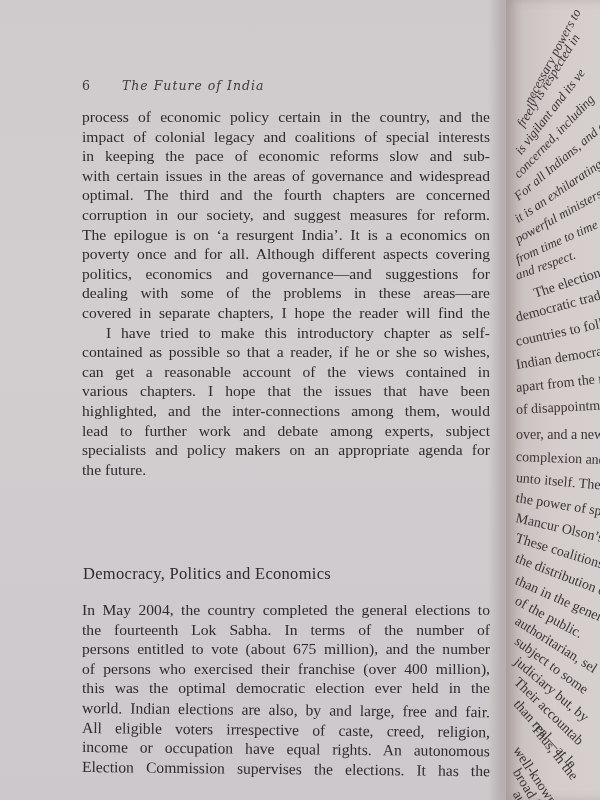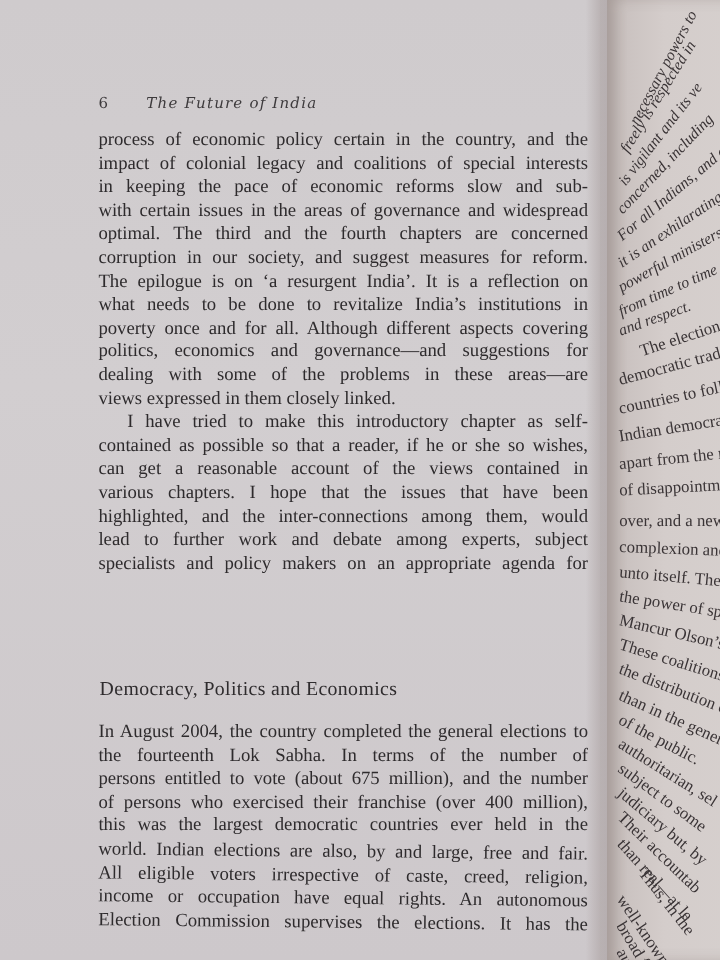--- a/index.html
+++ b/index.html
@@ -139,44 +139,44 @@
       <span class="book-title">The Future of India</span>
     </div>
 
     <div class="body-text">
       <span class="line">process of economic policy certain in the country, and the</span>
       <span class="line">impact of colonial legacy and coalitions of special interests</span>
       <span class="line">in keeping the pace of economic reforms slow and sub-</span>
       <span class="line">with certain issues in the areas of governance and widespread</span>
       <span class="line">optimal. The third and the fourth chapters are concerned</span>
       <span class="line">corruption in our society, and suggest measures for reform.</span>
-      <span class="line">The epilogue is on ‘a resurgent India’. It is a reflection on</span>
-      <span class="line">what needs to be done to revitalize India’s institutions in</span>
+      <span class="line">The epilogue is on ‘a resurgent India’. It is a economics on</span>
       <span class="line">poverty once and for all. Although different aspects covering</span>
       <span class="line">politics, economics and governance—and suggestions for</span>
       <span class="line">dealing with some of the problems in these areas—are</span>
-      <span class="line last">views expressed in them closely linked.</span>
+      <span class="line">covered in separate chapters, I hope the reader will find the</span>
 
       <span class="line indent">I have tried to make this introductory chapter as self-</span>
       <span class="line">contained as possible so that a reader, if he or she so wishes,</span>
       <span class="line">can get a reasonable account of the views contained in</span>
       <span class="line">various chapters. I hope that the issues that have been</span>
       <span class="line">highlighted, and the inter-connections among them, would</span>
       <span class="line">lead to further work and debate among experts, subject</span>
       <span class="line">specialists and policy makers on an appropriate agenda for</span>
+      <span class="line last">the future.</span>
     </div>
 
     <div class="section-heading">Democracy, Politics and Economics</div>
 
     <div class="body-text-2">
-      <span class="line">In August 2004, the country completed the general elections to</span>
+      <span class="line">In May 2004, the country completed the general elections to</span>
       <span class="line">the fourteenth Lok Sabha. In terms of the number of</span>
       <span class="line">persons entitled to vote (about 675 million), and the number</span>
       <span class="line">of persons who exercised their franchise (over 400 million),</span>
-      <span class="line">this was the largest democratic countries ever held in the</span>
+      <span class="line">this was the optimal democratic election ever held in the</span>
       <span class="line">world. Indian elections are also, by and large, free and fair.</span>
       <span class="line">All eligible voters irrespective of caste, creed, religion,</span>
       <span class="line">income or occupation have equal rights. An autonomous</span>
       <span class="line">Election Commission supervises the elections. It has the</span>
     </div>
   </div>
 
   <div class="gutter-shadow"></div>
 
   <div class="right-page">

